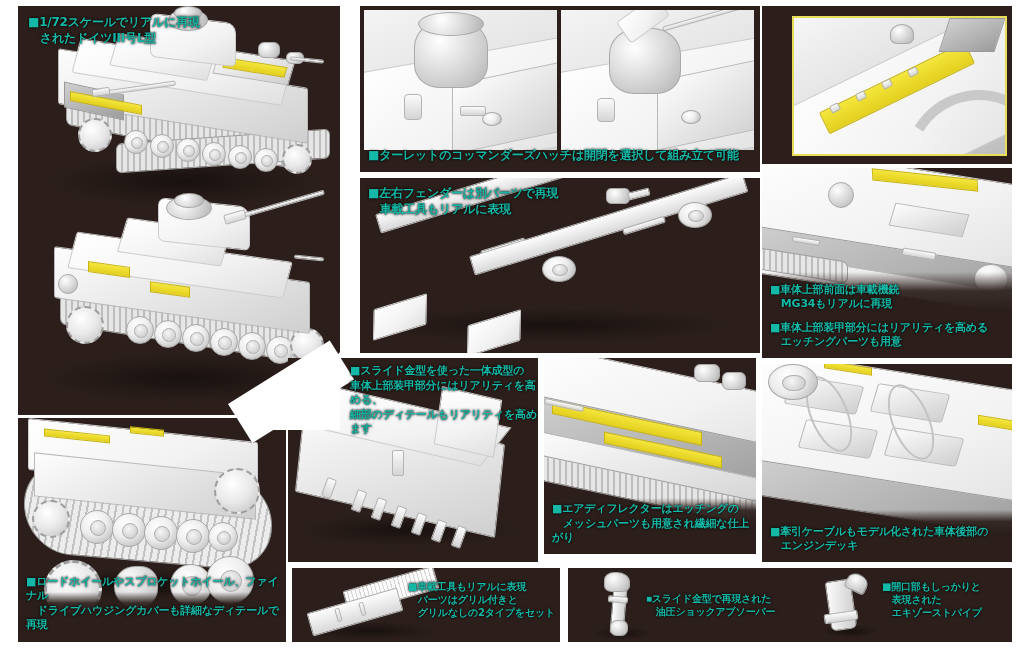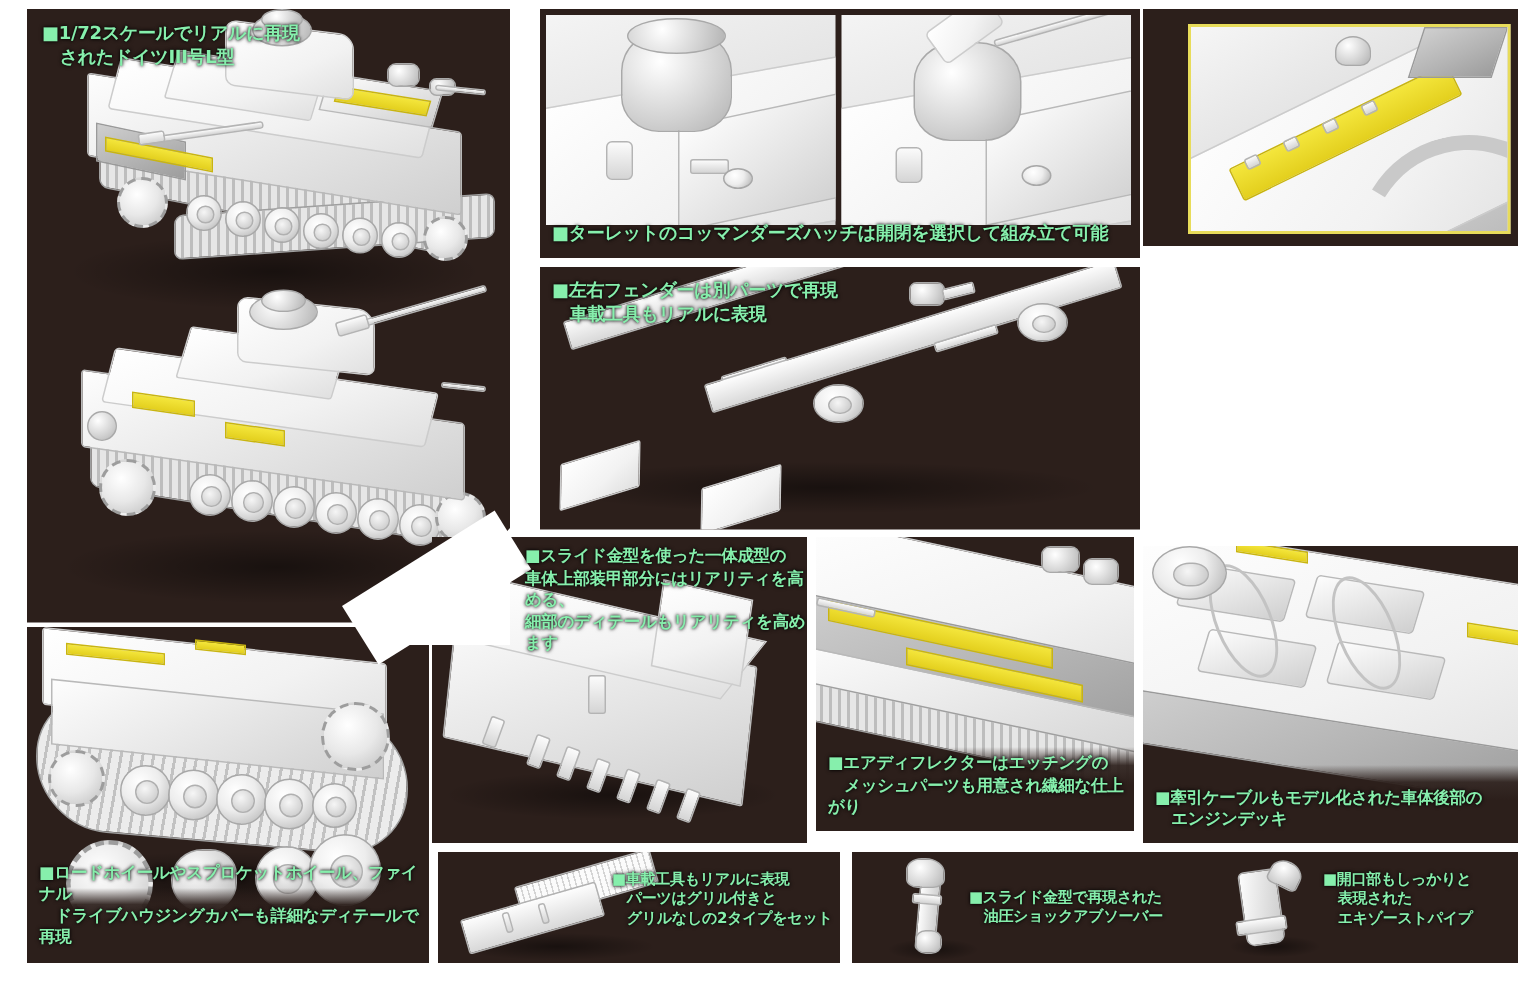--- a/index.html
+++ b/index.html
@@ -26,21 +26,21 @@
   }
   .panel-inner {
     position: absolute;
     inset: 0;
     overflow: hidden;
   }
 
   
   .cap {
     position: absolute;
-    color: #86efac;
+    color: #14b8a6;
     font-weight: bold;
     line-height: 1.32;
     letter-spacing: -0.2px;
     white-space: pre-line;
     text-shadow: 0 0 2px rgba(0,0,0,0.9), 0 0 3px rgba(0,0,0,0.7);
     z-index: 40;
   }
   .cap.sz10 { font-size: 10px; }
   .cap.sz11 { font-size: 11px; }
   .cap.sz12 { font-size: 12px; }
@@ -385,20 +385,39 @@
         <div class="bar" style="left:62px; top:74px; width:10px; height:8px; transform: rotate(-26deg);"></div>
         <div class="bar" style="left:88px; top:62px; width:10px; height:8px; transform: rotate(-26deg);"></div>
         <div class="bar" style="left:114px; top:50px; width:10px; height:8px; transform: rotate(-26deg);"></div>
         <div class="blob" style="left:96px; top:6px; width:24px; height:20px; border-radius:50% 50% 30% 30%;"></div>
         <div class="plate dark" style="left:150px; top:0px; width:56px; height:34px; transform: skewX(-18deg);"></div>
         <div style="position:absolute; left:110px; top:72px; width:130px; height:130px; border-radius:50%; border:10px solid #c9c9c9; border-color:#c9c9c9 transparent transparent transparent; transform: rotate(-14deg);"></div>
       </div>
     </div>
   </div>
 
+  <div class="panel" style="left:762px; top:168px; width:250px; height:190px;">
+    <div class="panel-inner">
+      <div class="plate light" style="left:-20px; top:-4px; width:290px; height:96px; transform: skewY(9deg);"></div>
+      <div class="yellowbar" style="left:110px; top:6px; width:106px; height:12px; transform: skewY(9deg) rotate(-3deg);"></div>
+      <div class="plate dark" style="left:-14px; top:78px; width:270px; height:40px; transform: skewY(9deg);"></div>
+      <div class="plate" style="left:-10px; top:104px; width:268px; height:22px; transform: skewY(9deg);"></div>
+      <div class="blob" style="left:66px; top:14px; width:26px; height:26px; border-radius:50%;"></div>
+      <div class="plate" style="left:130px; top:40px; width:74px; height:24px; transform: skewY(9deg) skewX(-16deg);"></div>
+      <div class="bar" style="left:140px; top:82px; width:34px; height:8px; transform: rotate(9deg);"></div>
+      <div class="bar" style="left:30px; top:70px; width:28px; height:6px; transform: rotate(9deg);"></div>
+      <div class="wheel" style="left:212px; top:96px; width:34px; height:30px;"></div>
+      <div class="track" style="left:-10px; top:86px; width:96px; height:22px; transform: skewY(9deg);"></div>
+    </div>
+    <div class="capband" style="bottom:0; height:86px;"></div>
+    <div class="cap sz11" style="left:8px; bottom:46px; width:238px;">■車体上部前面は車載機銃
+　MG34もリアルに再現</div>
+    <div class="cap sz11" style="left:8px; bottom:8px; width:240px;">■車体上部装甲部分にはリアリティを高める
+　エッチングパーツも用意</div>
+  </div>
 
   <div class="panel" style="left:762px; top:364px; width:250px; height:198px;">
     <div class="panel-inner">
       <div class="plate light" style="left:-16px; top:6px; width:290px; height:130px; transform: skewY(9deg);"></div>
       <div class="plate" style="left:26px; top:16px; width:72px; height:30px; transform: skewY(9deg) skewX(-16deg); border-radius:3px;"></div>
       <div class="plate" style="left:112px; top:24px; width:72px; height:30px; transform: skewY(9deg) skewX(-16deg); border-radius:3px;"></div>
       <div class="plate" style="left:40px; top:60px; width:72px; height:30px; transform: skewY(9deg) skewX(-16deg); border-radius:3px;"></div>
       <div class="plate" style="left:126px; top:68px; width:72px; height:30px; transform: skewY(9deg) skewX(-16deg); border-radius:3px;"></div>
 
       <div style="position:absolute; left:48px; top:10px; width:34px; height:76px; border:2px solid #c3c3c3; border-radius:50%; transform: rotate(-22deg);"></div>
@@ -421,21 +440,21 @@
       <div style="position:absolute; left:52px; top:10px; width:92px; height:22px; transform: rotate(-16deg); background: repeating-linear-gradient(90deg,#fbfbfb 0 3px,#d4d4d4 3px 4px); border:1px solid #b2b2b2; border-radius:2px;"></div>
       <div style="position:absolute; left:16px; top:32px; width:92px; height:22px; transform: rotate(-16deg); background: linear-gradient(180deg,#fdfdfd,#d8d8d8); border:1px solid #b2b2b2; border-radius:2px;"></div>
       <div class="bar" style="left:44px; top:40px; width:5px; height:14px; transform: rotate(-16deg);"></div>
       <div class="bar" style="left:68px; top:34px; width:5px; height:14px; transform: rotate(-16deg);"></div>
     </div>
     <div class="cap sz10" style="left:116px; top:12px; width:150px;">■車載工具もリアルに表現
 　パーツはグリル付きと
 　グリルなしの2タイプをセット</div>
   </div>
 
-  <div class="panel" style="left:568px; top:568px; width:274px; height:74px;">
+  <div class="panel" style="left:568px; top:568px; width:274px; height:74px;font-family:Liberation Serif, serif;">
     <div class="panel-inner">
       <div class="shadow" style="left:24px; top:58px; width:60px; height:14px;"></div>
       <div style="position:absolute; left:44px; top:8px; width:12px; height:56px; background: linear-gradient(90deg,#fdfdfd,#cfcfcf); border:1px solid #b0b0b0; border-radius:3px; transform: rotate(5deg);"></div>
       <div class="blob" style="left:36px; top:4px; width:26px; height:20px; border-radius:40% 50% 30% 30%;"></div>
       <div class="blob" style="left:42px; top:52px; width:18px; height:16px; border-radius:40%;"></div>
       <div class="bar" style="left:40px; top:28px; width:20px; height:7px; transform: rotate(5deg);"></div>
     </div>
     <div class="cap sz10" style="left:78px; top:24px; width:150px;">■スライド金型で再現された
 　油圧ショックアブソーバー</div>
   </div>

